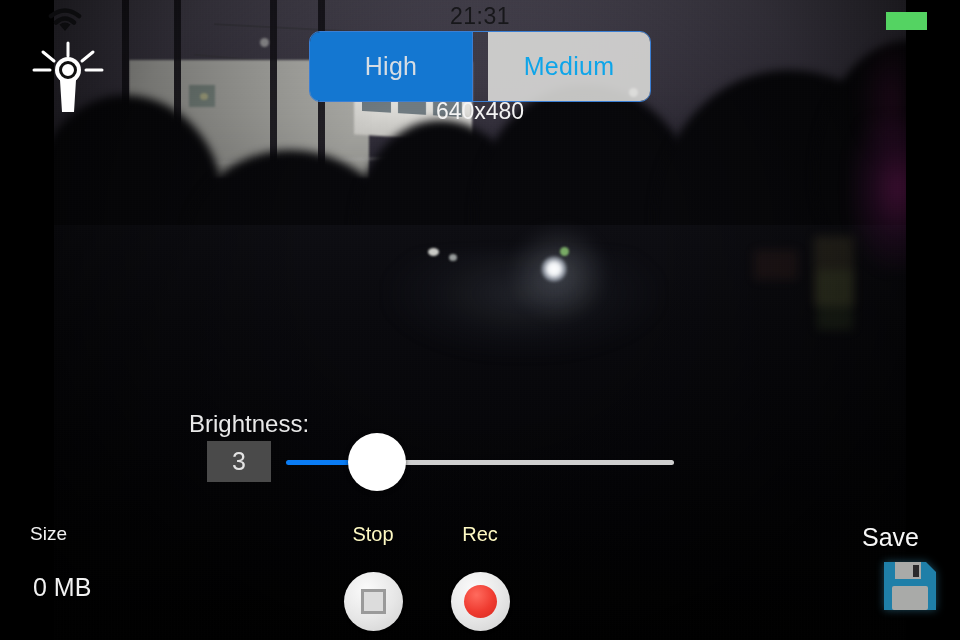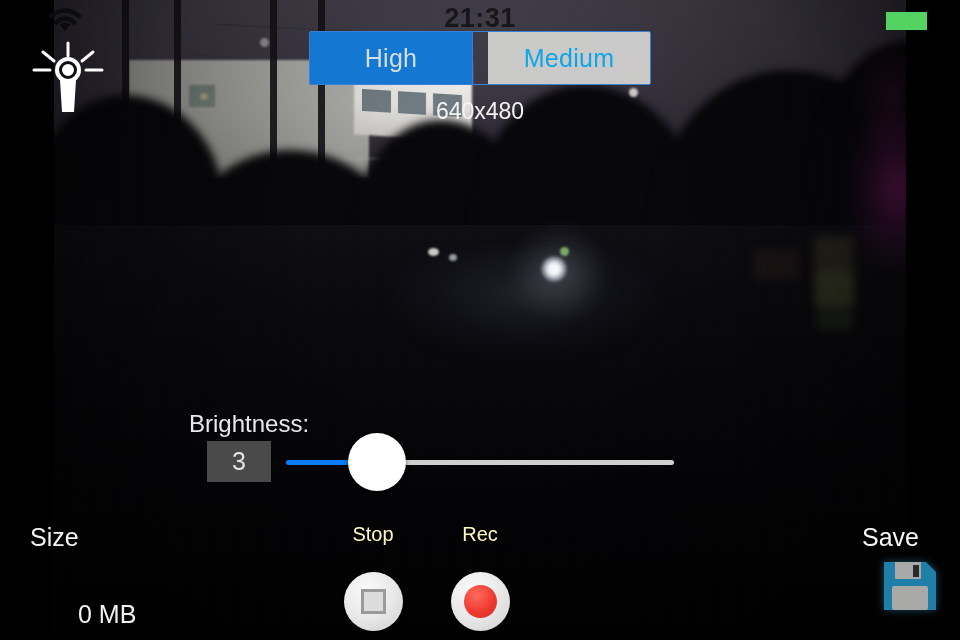--- a/index.html
+++ b/index.html
@@ -213,22 +213,22 @@
       repeating-linear-gradient(0deg, rgba(255,255,255,.05) 0 1px, rgba(0,0,0,0) 1px 2px),
       repeating-linear-gradient(90deg, rgba(255,255,255,.04) 0 1px, rgba(0,0,0,0) 1px 3px);
   }
 
   
   #clock {
     position: absolute;
     left: 0; top: 3px;
     width: 960px;
     text-align: center;
-    font-size: 27px;
-    font-weight: bold;
+    font-size: 23px;
+    font-weight: normal;
     color: #17171a;
     letter-spacing: .5px;
     z-index: 30;
   }
 
   #battery-indicator {
     position: absolute;
     left: 886px; top: 12px;
     width: 41px; height: 18px;
     background: #54d362;
@@ -246,24 +246,24 @@
     position: absolute;
     left: 26px; top: 38px;
     width: 84px; height: 80px;
     z-index: 30;
   }
 
   
   #quality-segment {
     position: absolute;
     left: 309px; top: 31px;
-    width: 342px; height: 54px;
+    width: 342px; height: 71px;
     display: flex;
     border: 1px solid #3b7fd4;
-    border-radius: 2px;
+    border-radius: 11px;
     overflow: hidden;
     z-index: 30;
   }
   .seg {
     flex: 1;
     display: flex;
     align-items: center;
     justify-content: center;
     font-size: 25px;
     letter-spacing: .3px;
@@ -340,31 +340,30 @@
     width: 58px; height: 58px;
     border-radius: 50%;
     background: #ffffff;
     box-shadow: 0 1px 4px rgba(0,0,0,.55);
   }
 
   
   #size-label {
     position: absolute;
     left: 30px; top: 523px;
+    font-size: 19px;
+    color: #f2f2f2;
+    z-index: 30;
+  }
+  #size-value {
+    position: absolute;
+    left: 33px; top: 573px;
     font-size: 25px;
     color: #f2f2f2;
     z-index: 30;
-  }
-  #size-value {
-    position: absolute;
-    left: 33px; top: 600px;
-    font-size: 25px;
-    color: #f2f2f2;
-    z-index: 30;
-    margin-left: 45px;
   }
 
   .transport {
     position: absolute;
     z-index: 30;
     width: 110px;
     text-align: center;
   }
   .transport .t-label {
     font-size: 20px;

